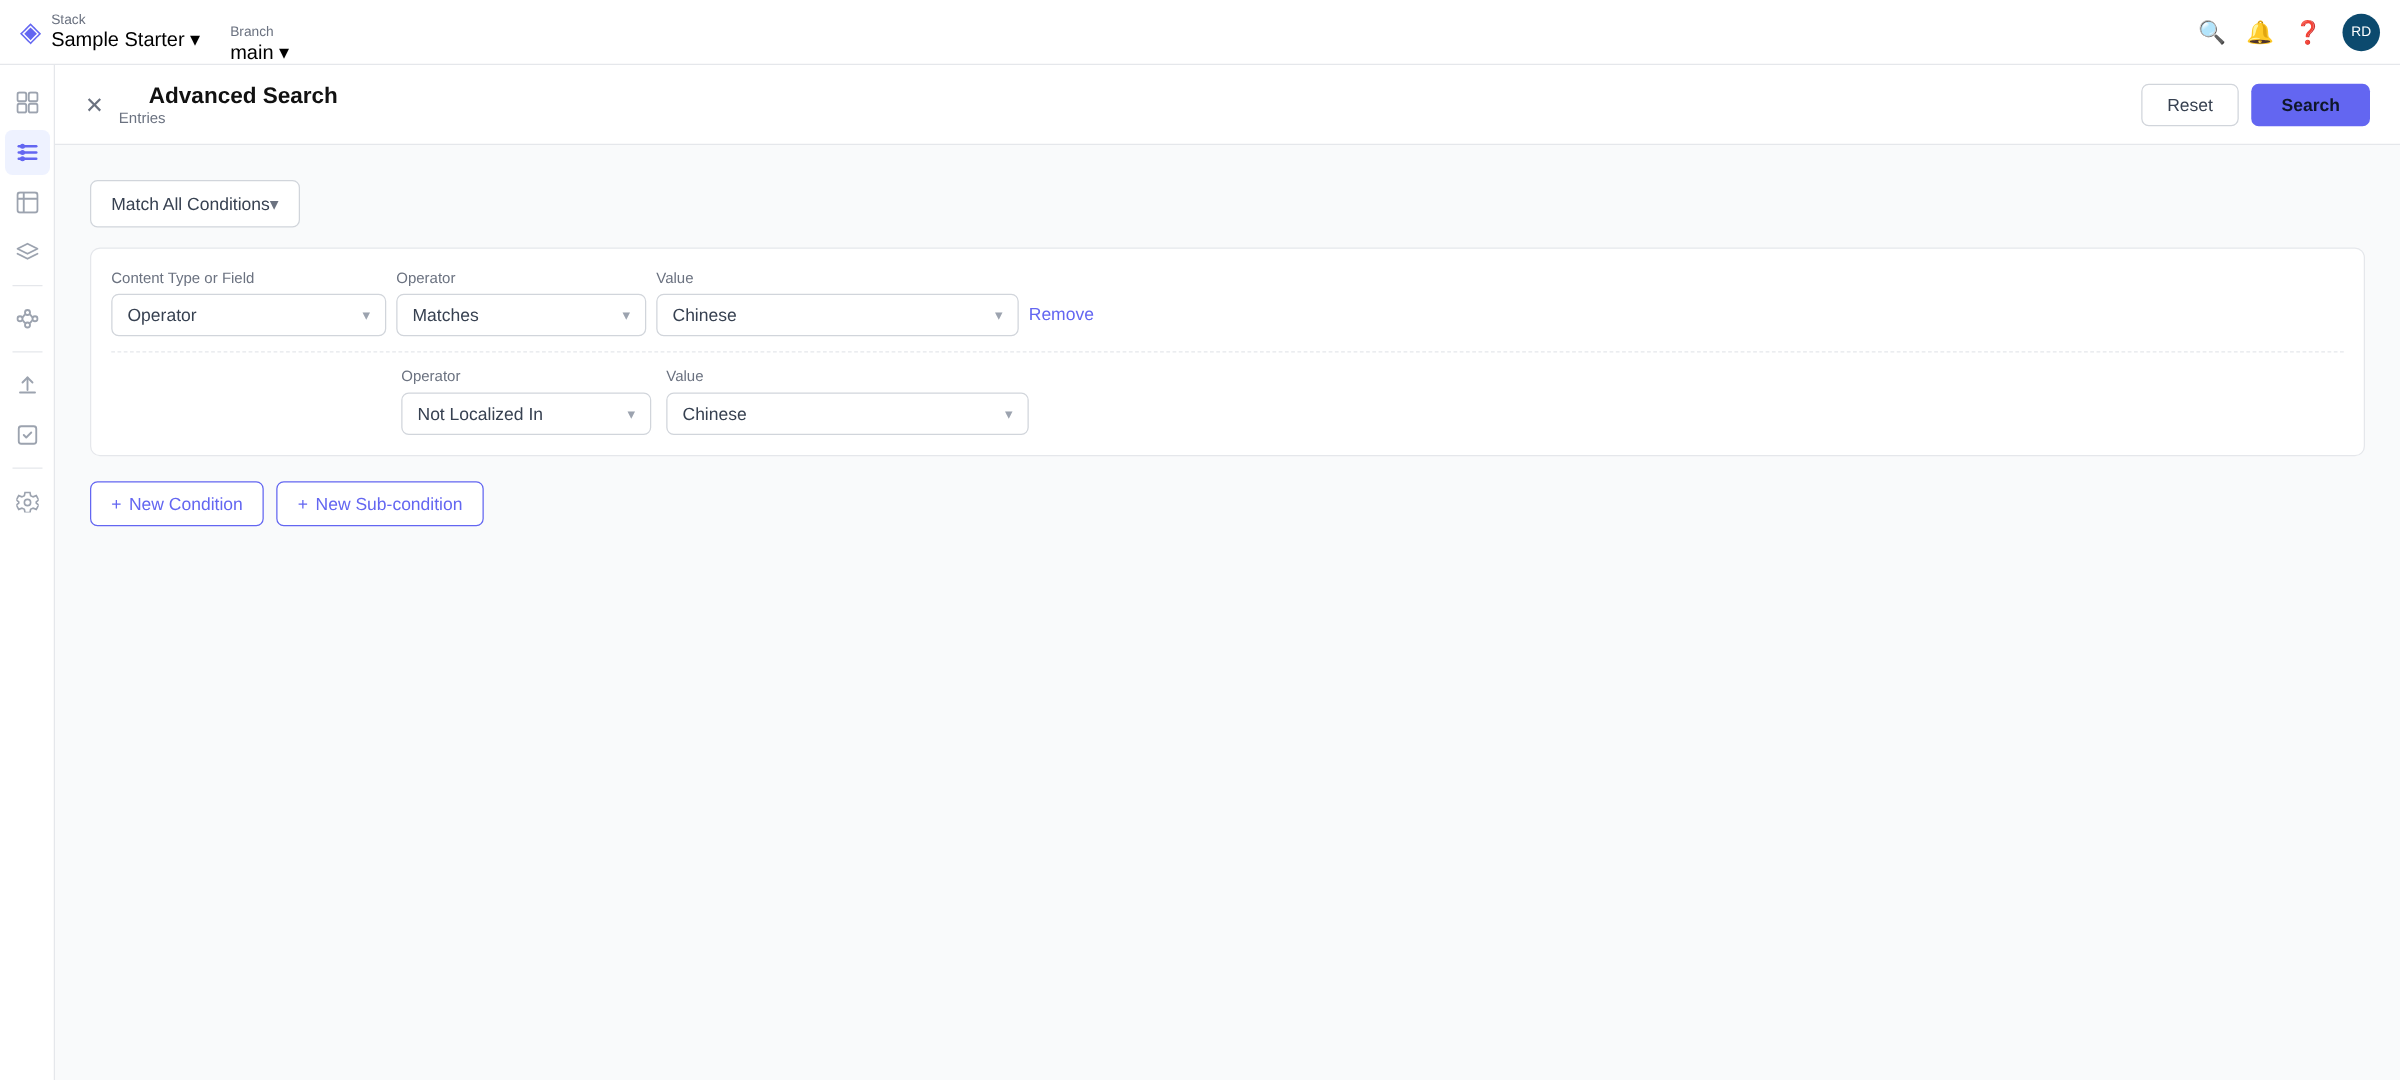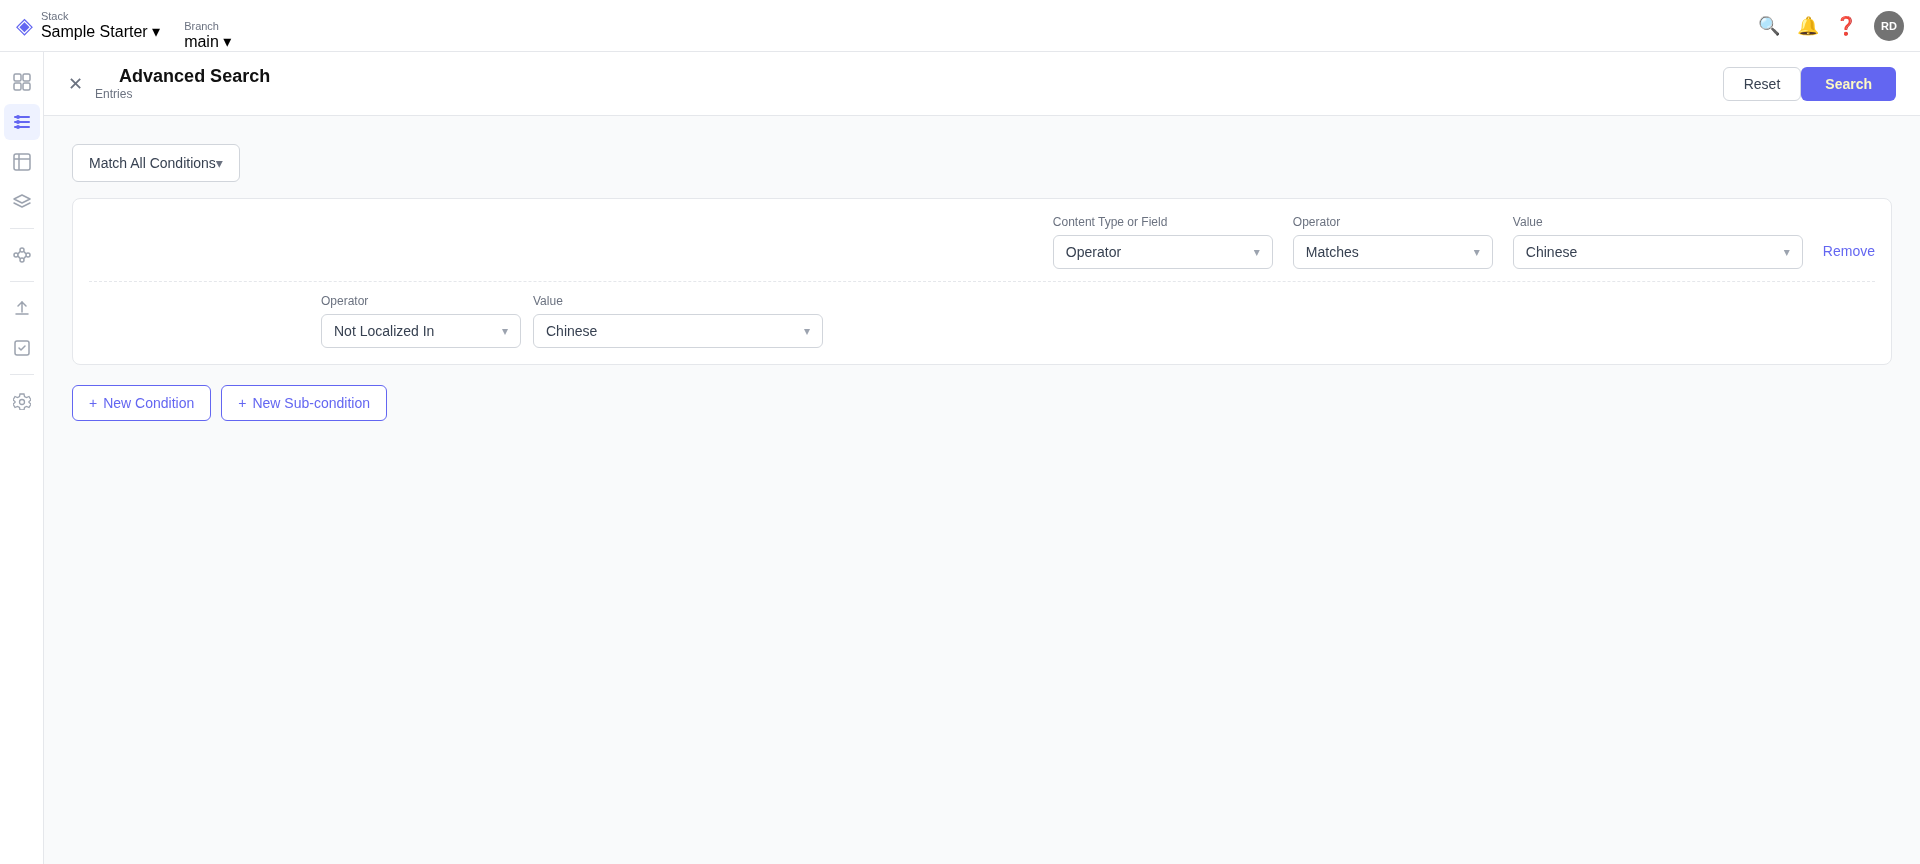--- a/index.html
+++ b/index.html
@@ -8,21 +8,21 @@
     
     .top-nav {
       display: flex; align-items: center; justify-content: space-between;
       height: 52px; padding: 0 16px; border-bottom: 1px solid #e5e7eb;
       background: #fff;
     }
     .top-nav-left { display: flex; align-items: center; gap: 8px; }
     .top-nav-logo { color: #6366f1; font-size: 22px; }
     .top-nav-right { display: flex; align-items: center; gap: 16px; }
     .nav-icon { font-size: 18px; color: #6b7280; cursor: pointer; }
-    .avatar { background: #737373; color: #fff; border-radius: 50%; width: 30px; height: 30px; display: flex; align-items: center; justify-content: center; font-size: 11px; font-weight: 700; }
+    .avatar { background: #0c4a6e; color: #fff; border-radius: 50%; width: 30px; height: 30px; display: flex; align-items: center; justify-content: center; font-size: 11px; font-weight: 400; }
 
     
     .main-layout { display: flex; flex: 1; overflow: hidden; }
 
     
     .sidebar {
       width: 44px; border-right: 1px solid #e5e7eb; background: #fff;
       display: flex; flex-direction: column; align-items: center; padding: 12px 0; gap: 4px;
     }
     .sidebar-item {
@@ -38,44 +38,44 @@
     
     .header-bar {
       display: flex; align-items: center; justify-content: space-between;
       padding: 0 24px; height: 64px; border-bottom: 1px solid #e5e7eb; background: #fff;
     }
     .header-left { display: flex; align-items: center; gap: 12px; }
     .close-btn { cursor: pointer; color: #6b7280; font-size: 18px; }
     .header-title-block {}
     .header-title { font-size: 18px; font-weight: 600; color: #111; margin-left: 24px; }
     .header-sub { font-size: 12px; color: #6b7280; }
-    .header-actions { display: flex; }
+    .header-actions { display: flex; gap: 10px; }
     .btn-reset {
       padding: 8px 20px; border: 1.5px solid #d1d5db; border-radius: 6px;
       background: #fff; font-size: 14px; font-weight: 500; color: #374151; cursor: pointer;
     }
     .btn-search {
       padding: 8px 24px; border: none; border-radius: 6px;
-      background: #6366f1; font-size: 14px; font-weight: 600; color: #fef9c3; cursor: pointer;
+      background: #6366f1; font-size: 14px; font-weight: 600; color: #0f172a; cursor: pointer;
     }
 
     
     .search-body { flex: 1; padding: 28px 28px; overflow-y: auto; background: #f9fafb; }
 
     .match-header { padding: 0 0 16px 0; }
     .match-dropdown {
       display: inline-flex; align-items: center; gap: 0;
       border: 1.5px solid #d1d5db; border-radius: 6px;
       padding: 10px 16px; font-size: 14px; font-weight: 500; color: #374151;
       cursor: pointer; background: #fff;
     }
 
     
     .conditions-wrapper { background: #fff; border: 1px solid #e5e7eb; border-radius: 8px; padding: 16px 16px; margin-top: 0; }
-    .condition-row { display: flex; align-items: flex-start; gap: 20px; justify-content: flex-end; }
+    .condition-row { display: flex; align-items: flex-start; gap: 8px; }
     .col-label { font-size: 12px; color: #6b7280; margin-bottom: 6px; font-weight: 500; }
     .col-content-type { width: 220px; }
     .col-operator { width: 200px; }
     .col-value { width: 290px; }
     .col-remove { display: flex; align-items: center; padding-top: 28px; }
     .remove-link { color: #6366f1; font-size: 14px; cursor: pointer; font-weight: 500; }
 
     .select-box {
       display: flex; align-items: center; justify-content: space-between;
       border: 1.5px solid #d1d5db; border-radius: 6px; padding: 8px 12px;

